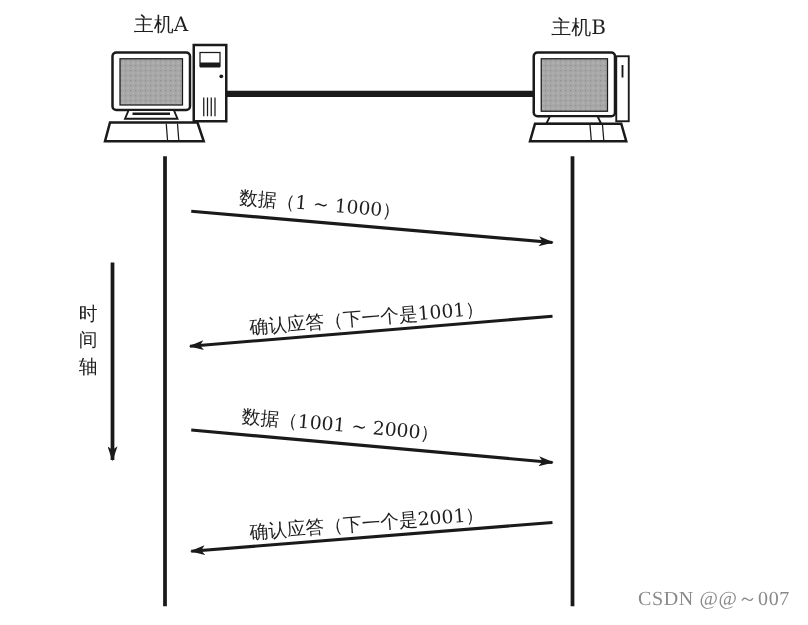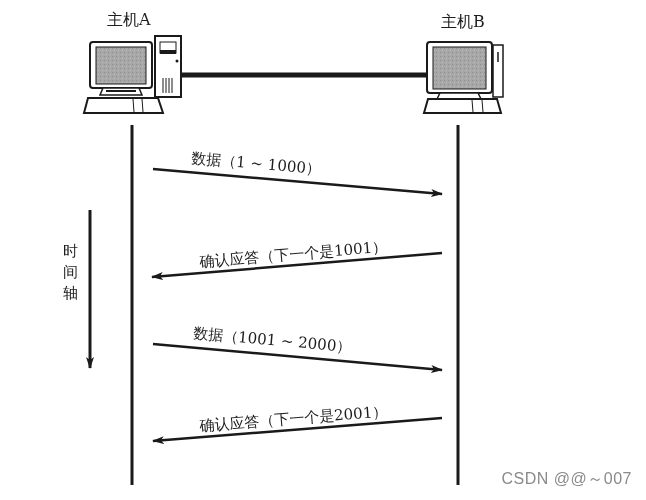--- a/index.html
+++ b/index.html
@@ -3,21 +3,21 @@
 <meta charset="utf-8">
 <style>
   html, body { margin: 0; padding: 0; background: #ffffff; }
   body { width: 646px; height: 500px; position: relative; overflow: hidden;
          font-family: "DejaVu Sans", "Liberation Sans", sans-serif; }
   #diagram { position: absolute; left: 0; top: 0; width: 646px; height: 500px; }
   .label { font-family: "DejaVu Serif", "Liberation Serif", serif; fill: #1e1e1e; }
   .host-label { font-size: 16px; }
   .msg-label { font-size: 15px; }
   .axis-label { font-size: 15px; }
-  .watermark { position: absolute; right: 14px; bottom: 10px; font-family: Liberation Sans, sans-serif;
+  .watermark { position: absolute; right: 14px; bottom: 10px; font-family: Liberation Serif, serif;
                font-size: 16px; color: #8a8a8a; letter-spacing: 0.5px; }
 </style>
 </head>
 <body>
 
 <svg id="diagram" viewBox="0 0 646 500" xmlns="http://www.w3.org/2000/svg">
   <defs>
     <marker id="arrowhead" markerWidth="12" markerHeight="8" refX="11" refY="4" orient="auto" markerUnits="userSpaceOnUse">
       <path d="M0,0 L12,4 L0,8 L3,4 Z" fill="#1a1a1a"></path>
     </marker>

